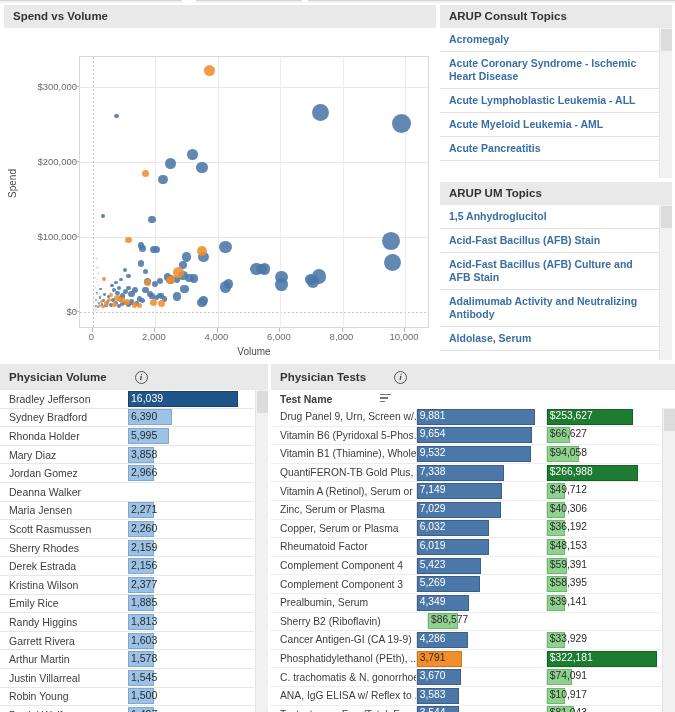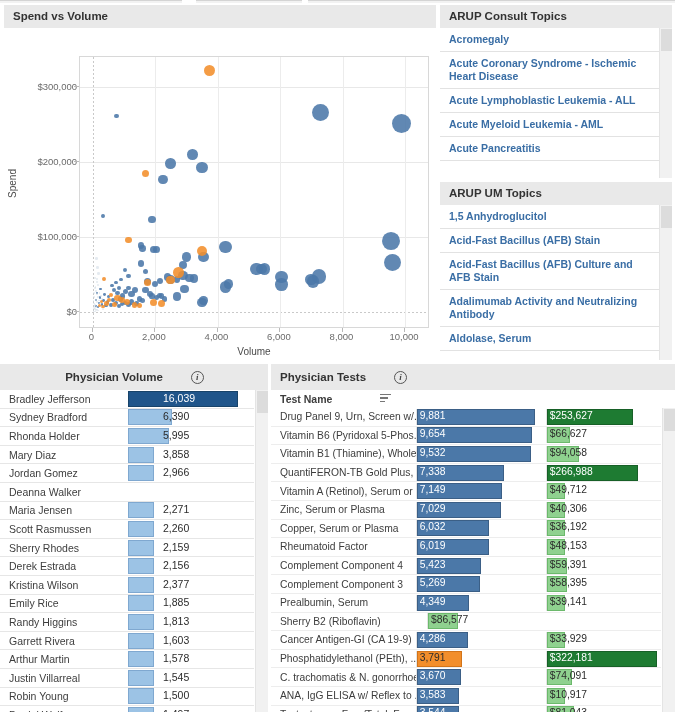--- a/index.html
+++ b/index.html
@@ -82,21 +82,21 @@
   #vol-panel { left: 0px; top: 364px; width: 268px; height: 348px; }
   .vol-body { position:relative; background:#fff; height: calc(100% - 26px); overflow:hidden; }
   .vol-inner { position:absolute; left:0; top:0; right:14px; bottom:0; }
   .vol-row { display:flex; align-items:center; height: 18.6px;
              border-bottom:1px solid #e6e6e6; }
   .vol-name { width: 128px; padding-left: 9px; font-size: 10.5px; color:#3d3d3d;
               white-space:nowrap; overflow:hidden; }
   .vol-barcell { position: relative; flex: 1; height: 16px; }
   .vol-bar { position:absolute; left:0; top:0; height:16px; background:#9cc3e5; border:1px solid #7fa8d0; }
   .vol-bar.sel { background:#20558a; border-color:#184369; }
-  .vol-val { position:absolute; left:3px; top:1px; font-size:10.5px; color:#2b2b2b; white-space:nowrap;margin-left:32px; }
+  .vol-val { position:absolute; left:3px; top:1px; font-size:10.5px; color:#2b2b2b; white-space:nowrap; }
   .vol-val.sel { color:#ffffff; }
 
   
   #tests-panel { left: 271px; top: 364px; width: 404px; height: 348px; }
   .tests-colhdr {
     height: 18px; display:flex; align-items:center; gap: 48px;
     padding-left: 9px; font-size: 10.5px; font-weight:bold; color:#3d3d3d; background:#fff;
   }
   .sort-icon { display:inline-block; width:11px; }
   .sort-icon i { display:block; height:1.6px; background:#777; margin-bottom:2px; }
@@ -348,21 +348,21 @@
           <div class="link-row">Adalimumab Activity and Neutralizing Antibody</div>
           <div class="link-row">Aldolase, Serum</div>
         </div>
     <div class="scrollbar">
       <div class="scrollthumb"></div>
     </div>
   </div>
 </div>
 
 <div class="panel" id="vol-panel">
-  <div class="panel-title" style="height:26px;justify-content:center;">
+  <div class="panel-title" style="height:26px;">
     <span>Physician Volume</span>
     <span class="info-icon">i</span>
   </div>
   <div class="vol-body">
     <div class="vol-inner" id="vol-rows">
           <div class="vol-row">
             <div class="vol-name">Bradley Jefferson</div>
             <div class="vol-barcell">
               <div class="vol-bar sel" style="width: 110px;"></div>
               <div class="vol-val sel">16,039</div>

